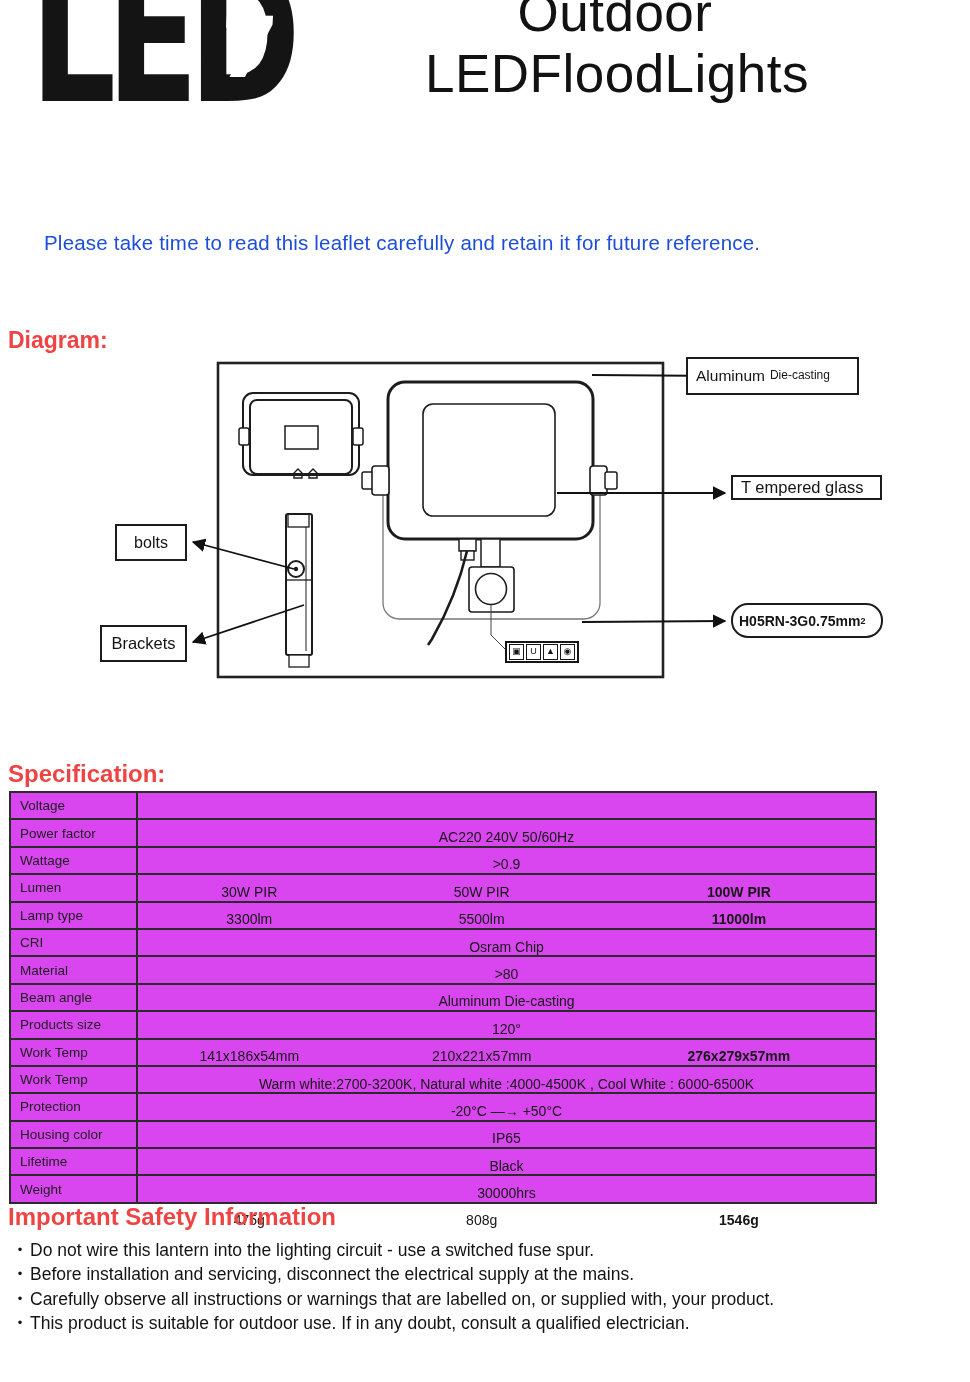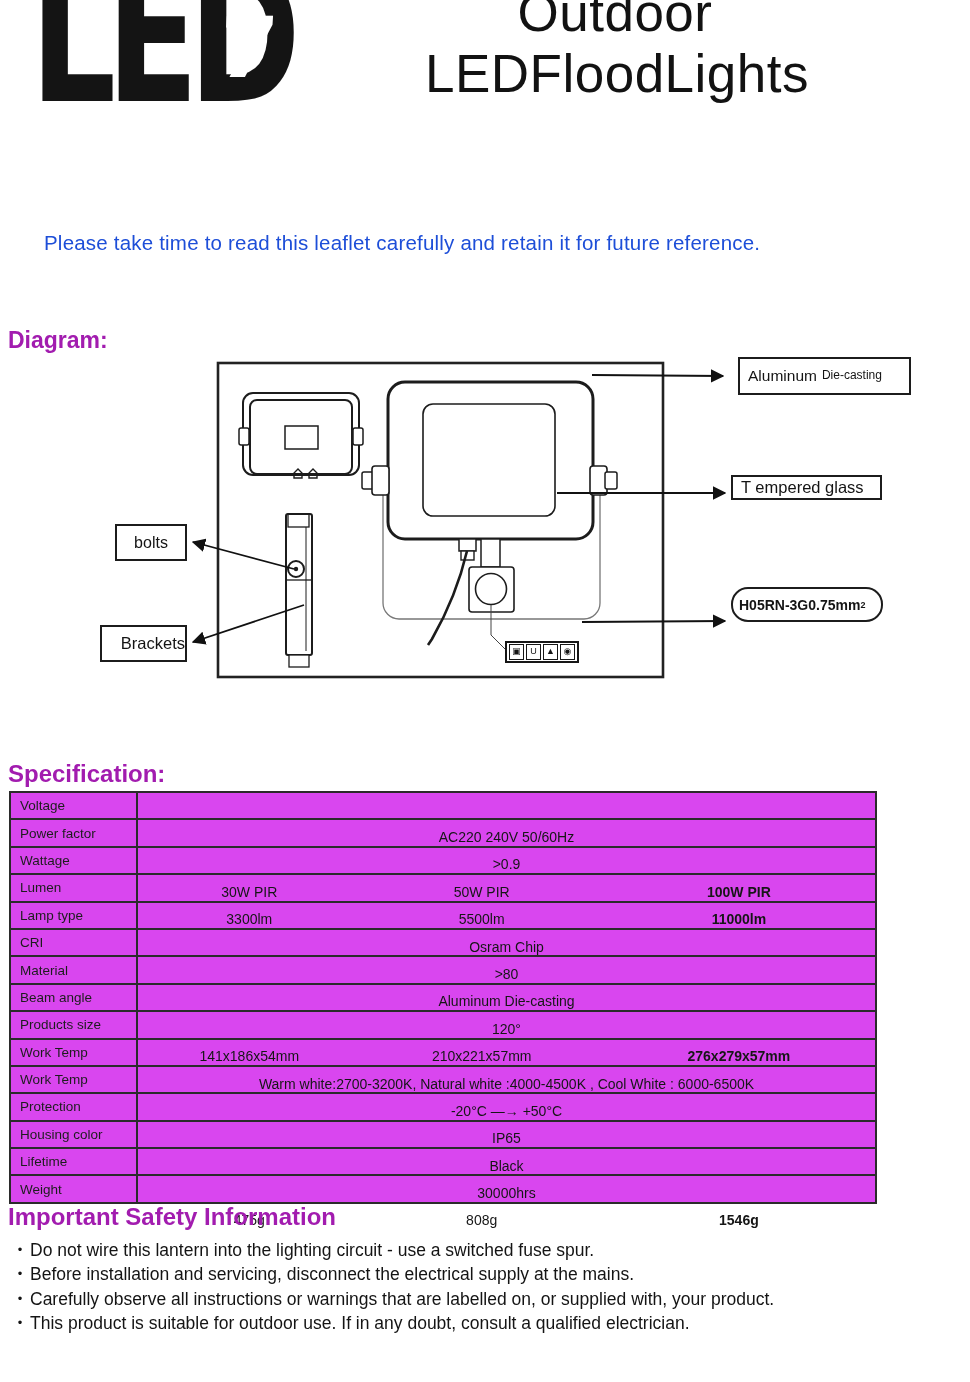--- a/index.html
+++ b/index.html
@@ -25,41 +25,41 @@
     font-size:53px;line-height:60px;color:#121212;letter-spacing:0.5px;
     white-space:nowrap;
   }
   .title1{left:400px;top:-17px;width:430px;}
   .title2{left:382px;top:44px;width:470px;}
   .notice{
     position:absolute;left:44px;top:231px;font-size:20.5px;color:#1d4ed8;
     letter-spacing:0.2px;white-space:nowrap;
   }
   .section-heading{
-    position:absolute;left:8px;font-weight:bold;color:#a21caf;
+    position:absolute;left:8px;font-weight:bold;color:#ef4444;
   }
   .h-diagram{top:327px;font-size:23px;}
   .h-spec{top:760px;font-size:24px;}
   .h-safety{top:1203px;font-size:24px;}
 
   
   .diagram-area{position:absolute;left:0;top:355px;width:970px;height:340px;}
   .diagram-area svg{position:absolute;left:0;top:0;}
   .dlabel{
     position:absolute;border:2px solid #1c1c1c;background:#fff;
     display:flex;align-items:center;color:#141414;box-sizing:border-box;
     white-space:nowrap;
   }
-  .lab-aluminum{left:738px;top:2px;width:173px;height:38px;padding-left:8px;font-size:15.5px;font-weight:500;}
+  .lab-aluminum{left:686px;top:2px;width:173px;height:38px;padding-left:8px;font-size:15.5px;font-weight:500;}
   .lab-aluminum .small{font-size:12px;margin-left:5px;margin-top:-2px;}
   .lab-tempered{left:731px;top:120px;width:151px;height:25px;padding-left:8px;font-size:16.5px;}
-  .lab-cable{left:731px;top:232px;width:152px;height:35px;padding-left:6px;font-size:14px;font-weight:bold;border-radius:17px;}
+  .lab-cable{left:731px;top:248px;width:152px;height:35px;padding-left:6px;font-size:14px;font-weight:bold;border-radius:17px;}
   .lab-cable sup{font-size:9px;}
   .lab-bolts{left:115px;top:169px;width:72px;height:37px;justify-content:center;font-size:16px;}
-  .lab-brackets{left:100px;top:270px;width:87px;height:37px;justify-content:flex-end;font-size:16.5px;}
+  .lab-brackets{left:100px;top:270px;width:87px;height:37px;justify-content:center;font-size:16.5px;}
   .cert-box{
     position:absolute;left:505px;top:286px;width:74px;height:22px;
     border:2px solid #161616;background:#fff;box-sizing:border-box;
     display:flex;align-items:center;justify-content:center;gap:2px;padding:0 2px;
   }
   .cert-box span{
     display:block;width:14px;height:14px;border:1px solid #161616;
     font-size:9px;line-height:13px;text-align:center;color:#161616;overflow:hidden;
   }
 

